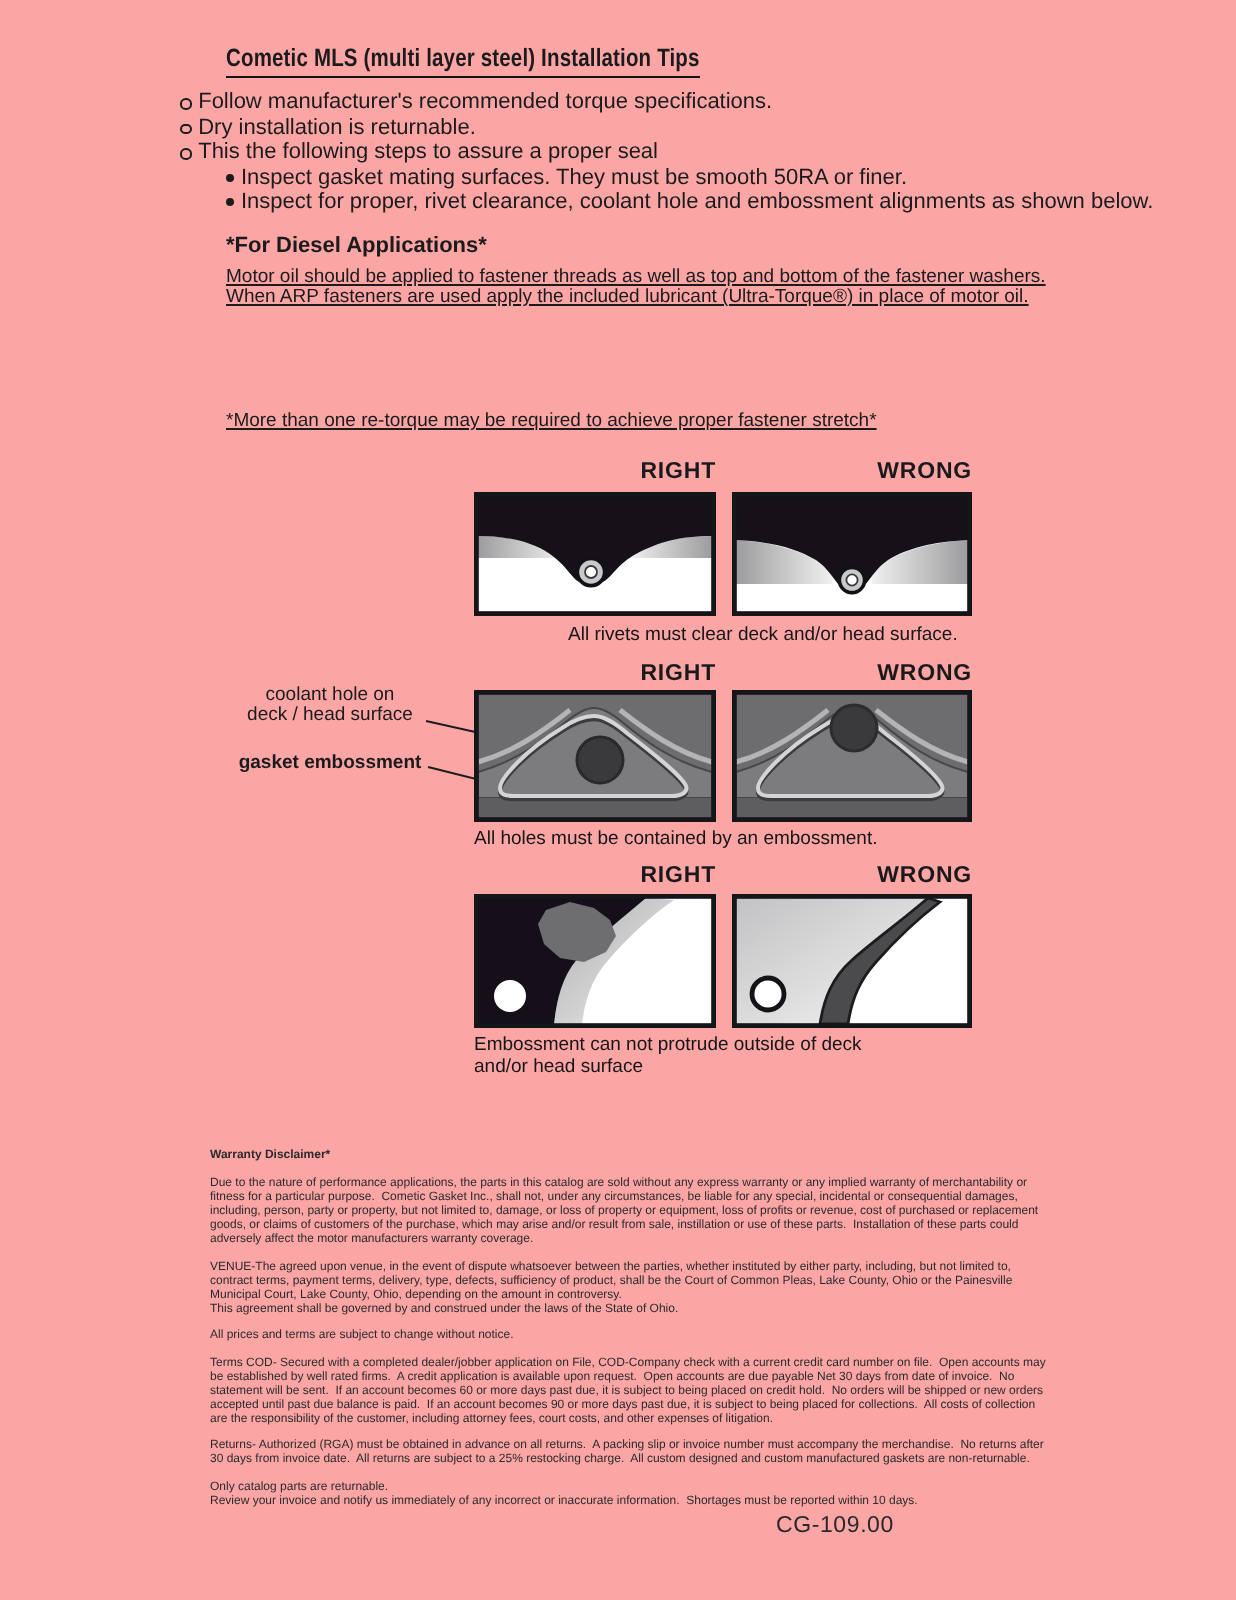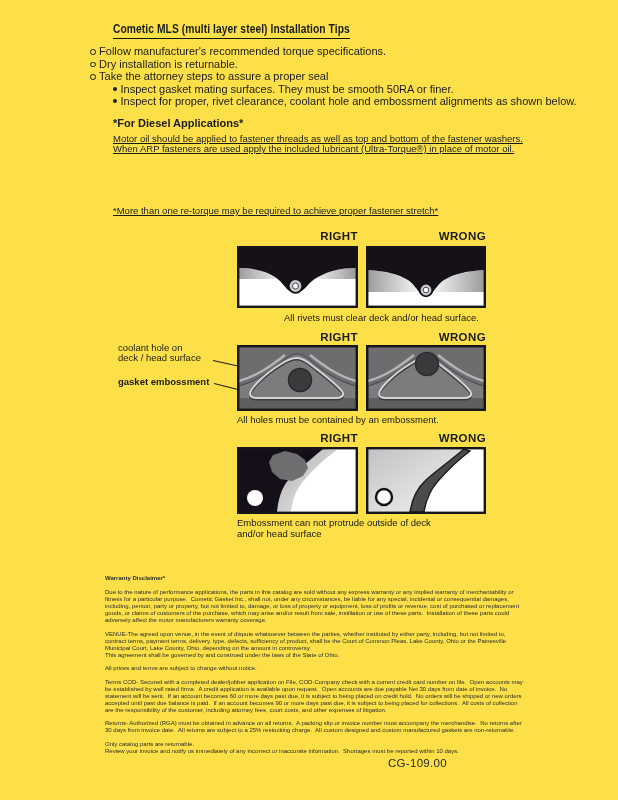--- a/index.html
+++ b/index.html
@@ -1,17 +1,17 @@
 <!DOCTYPE html>
 <html><head>
 <meta charset="utf-8">
 <style>
   html,body{margin:0;padding:0;background:#ffffff;}
   .page{
-    position:relative;width:618px;height:800px;background:#fde047;
+    position:relative;width:618px;height:800px;background:#fca5a5;
     font-family:"Liberation Sans",sans-serif;color:#1b1b1d;overflow:hidden;
   }
   .abs{position:absolute;}
   
   .doc-title{
     left:113px;top:22px;font-size:12.5px;font-weight:bold;letter-spacing:.1px;
     border-bottom:1.6px solid #141418;padding-bottom:2px;white-space:nowrap;
     transform:scaleX(.82);transform-origin:0 0;
   }
   
@@ -23,21 +23,21 @@
   
   .diesel-heading{left:113px;top:117px;font-size:11px;font-weight:bold;}
   .para{white-space:pre-wrap;font-size:9.5px;line-height:9.8px;text-decoration:underline;}
   .p1{left:113px;top:134px;}
   .p2{left:113px;top:163px;}
   .p3{left:113px;top:206px;}
   
   .panel-label{font-size:11.5px;font-weight:bold;letter-spacing:.4px;text-align:right;width:121px;color:#1a1a1c;}
   .panel{background:#fff;}
   .caption{font-size:9.5px;line-height:11px;white-space:pre-wrap;color:#161618;}
-  .callout{font-size:9.5px;line-height:10px;text-align:left;white-space:pre-wrap;}
+  .callout{font-size:9.5px;line-height:10px;text-align:center;white-space:pre-wrap;}
   .lead-line{position:absolute;height:1.2px;background:#1b1b1d;transform-origin:0 50%;}
   
   .legal{left:105px;top:575px;width:418px;font-size:6px;line-height:7px;color:#2a2a2c;}
   .legal .lg-heading{font-weight:bold;margin-bottom:7px;}
   .legal p{margin:0 0 6.5px 0;white-space:pre-wrap;}
   
   .doc-number{left:388px;top:757px;font-size:11.5px;letter-spacing:.3px;color:#29292b;}
 </style>
 </head>
 <body>
@@ -50,21 +50,21 @@
     <div class="tip-row">
       <span class="o-bullet"></span>
       <span>Follow manufacturer's recommended torque specifications.</span>
     </div>
     <div class="tip-row">
       <span class="o-bullet"></span>
       <span>Dry installation is returnable.</span>
     </div>
     <div class="tip-row">
       <span class="o-bullet"></span>
-      <span>Take the attorney steps to assure a proper seal</span>
+      <span>This the following steps to assure a proper seal</span>
     </div>
     <div class="tip-row sub">
       <span class="f-bullet"></span>
       <span>Inspect gasket mating surfaces.  They must be smooth 50RA or finer.</span>
     </div>
     <div class="tip-row sub">
       <span class="f-bullet"></span>
       <span>Inspect for proper, rivet clearance, coolant hole and embossment alignments as shown below.</span>
     </div>
   </div>

